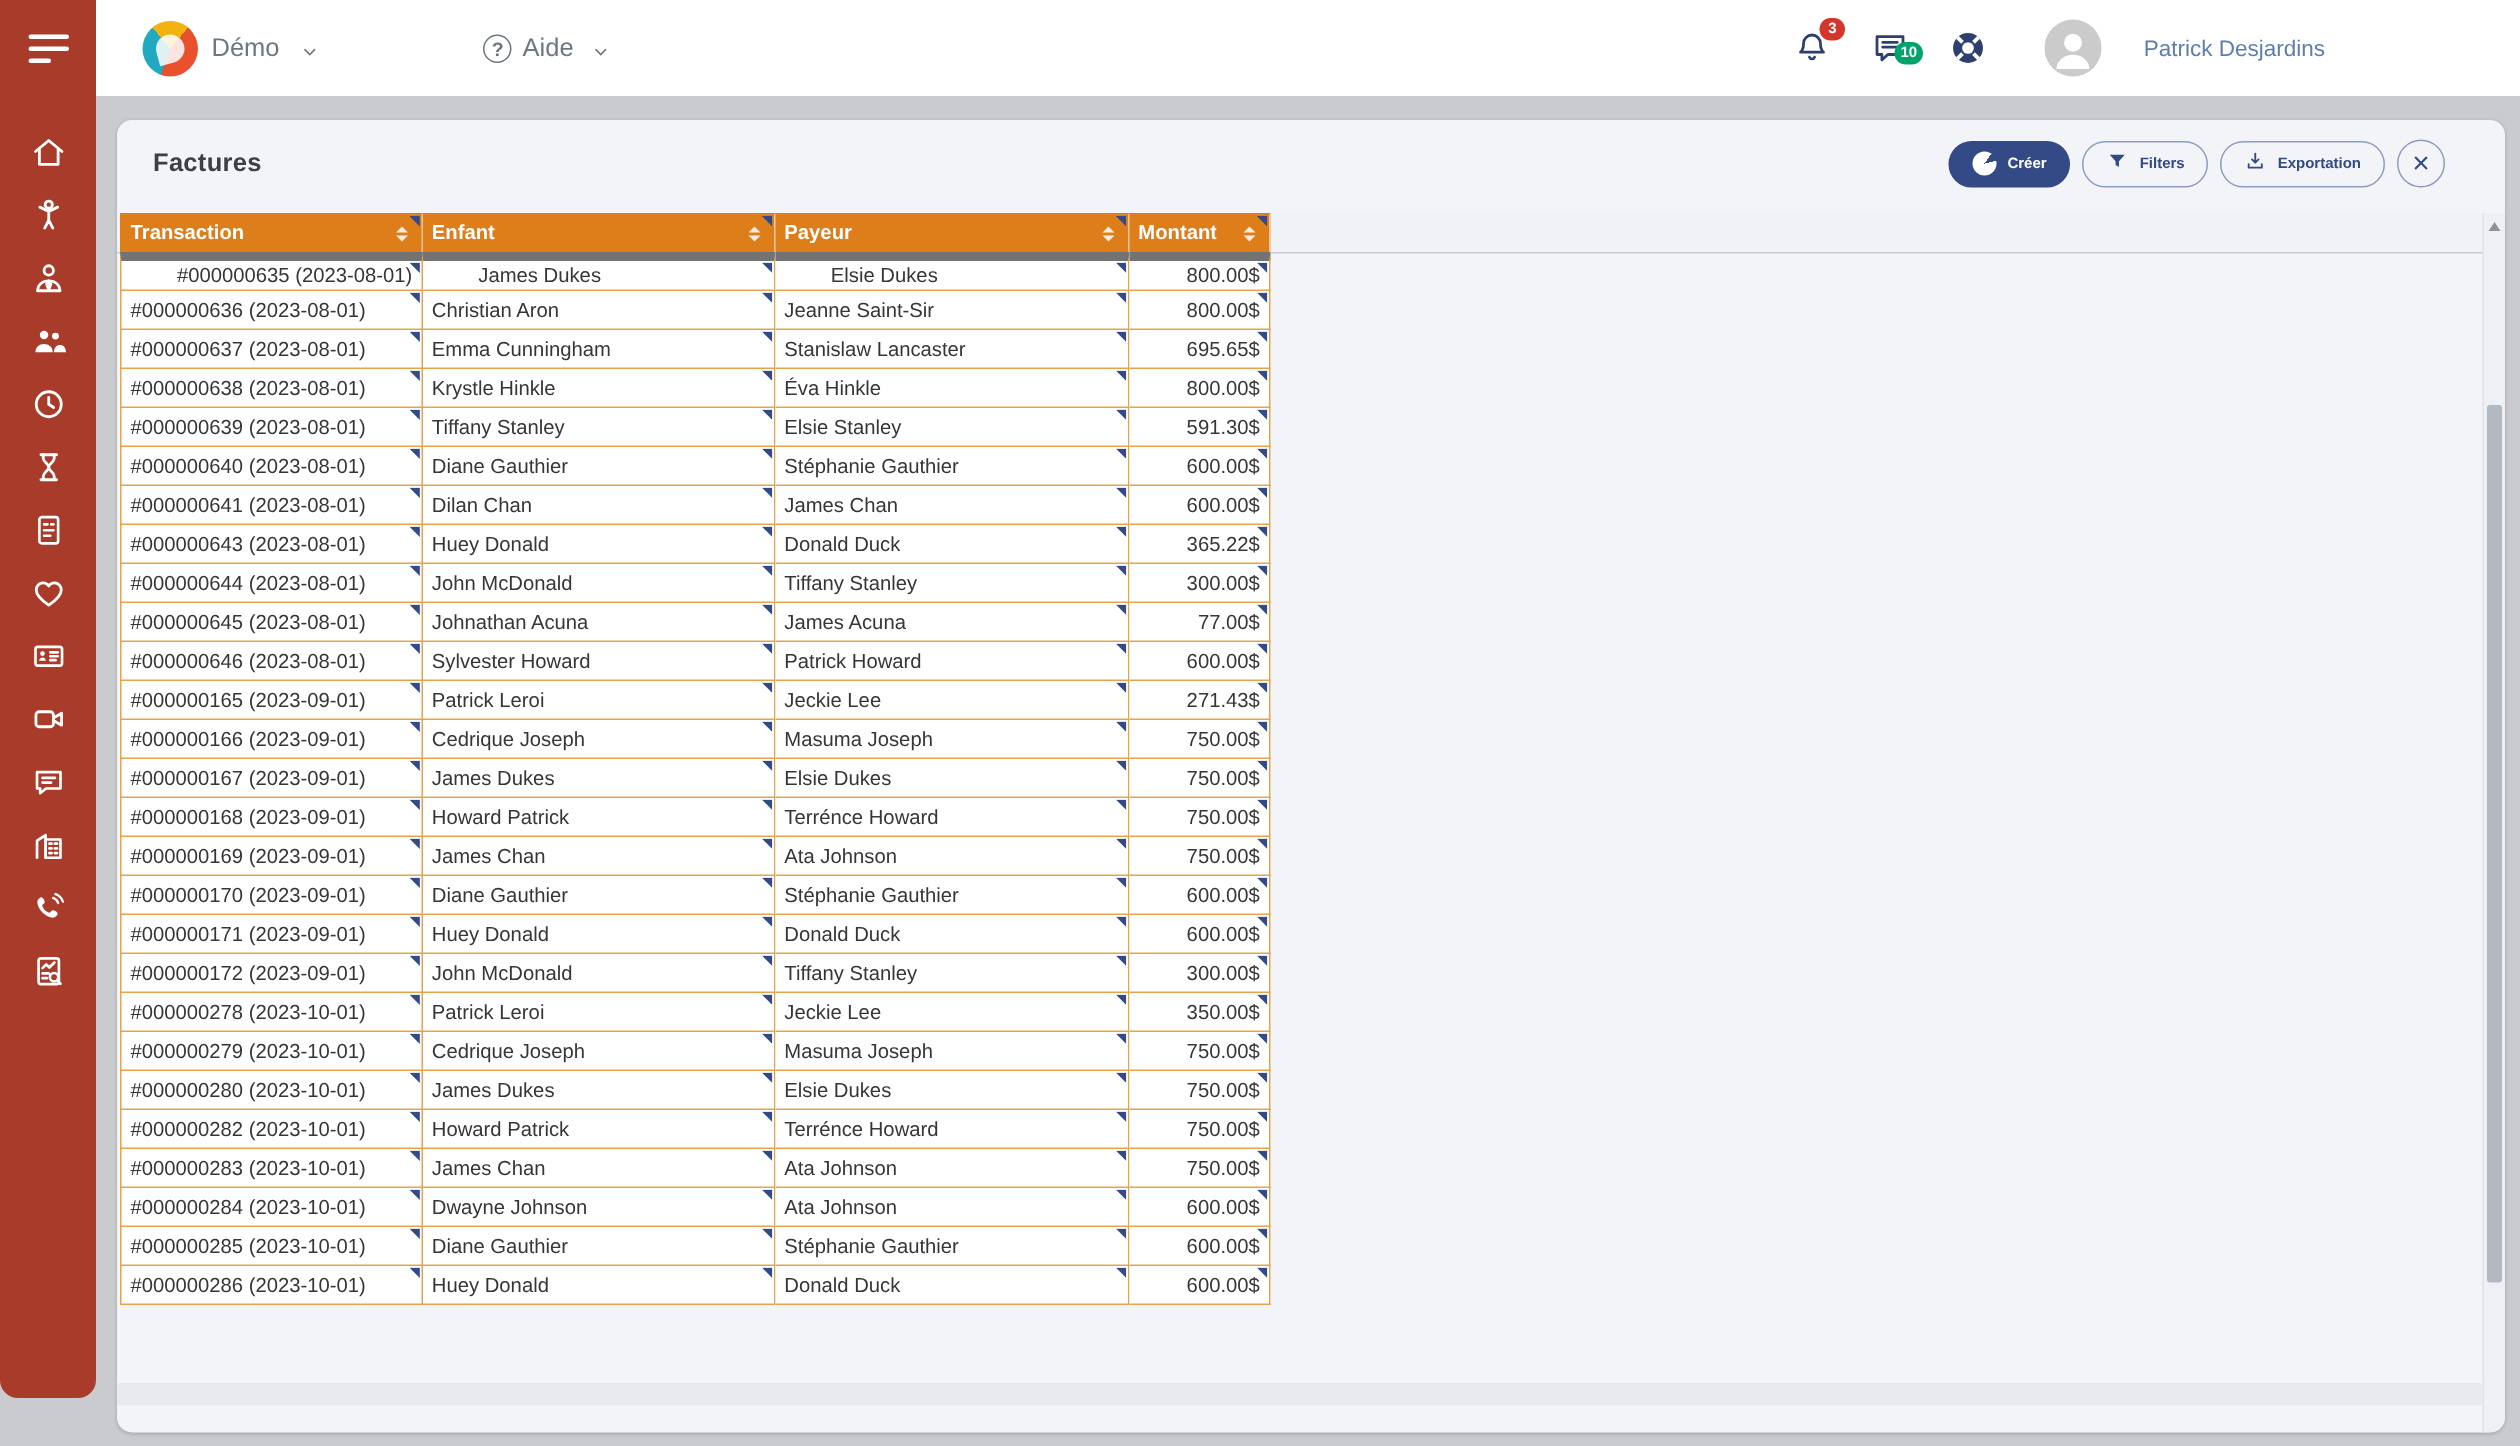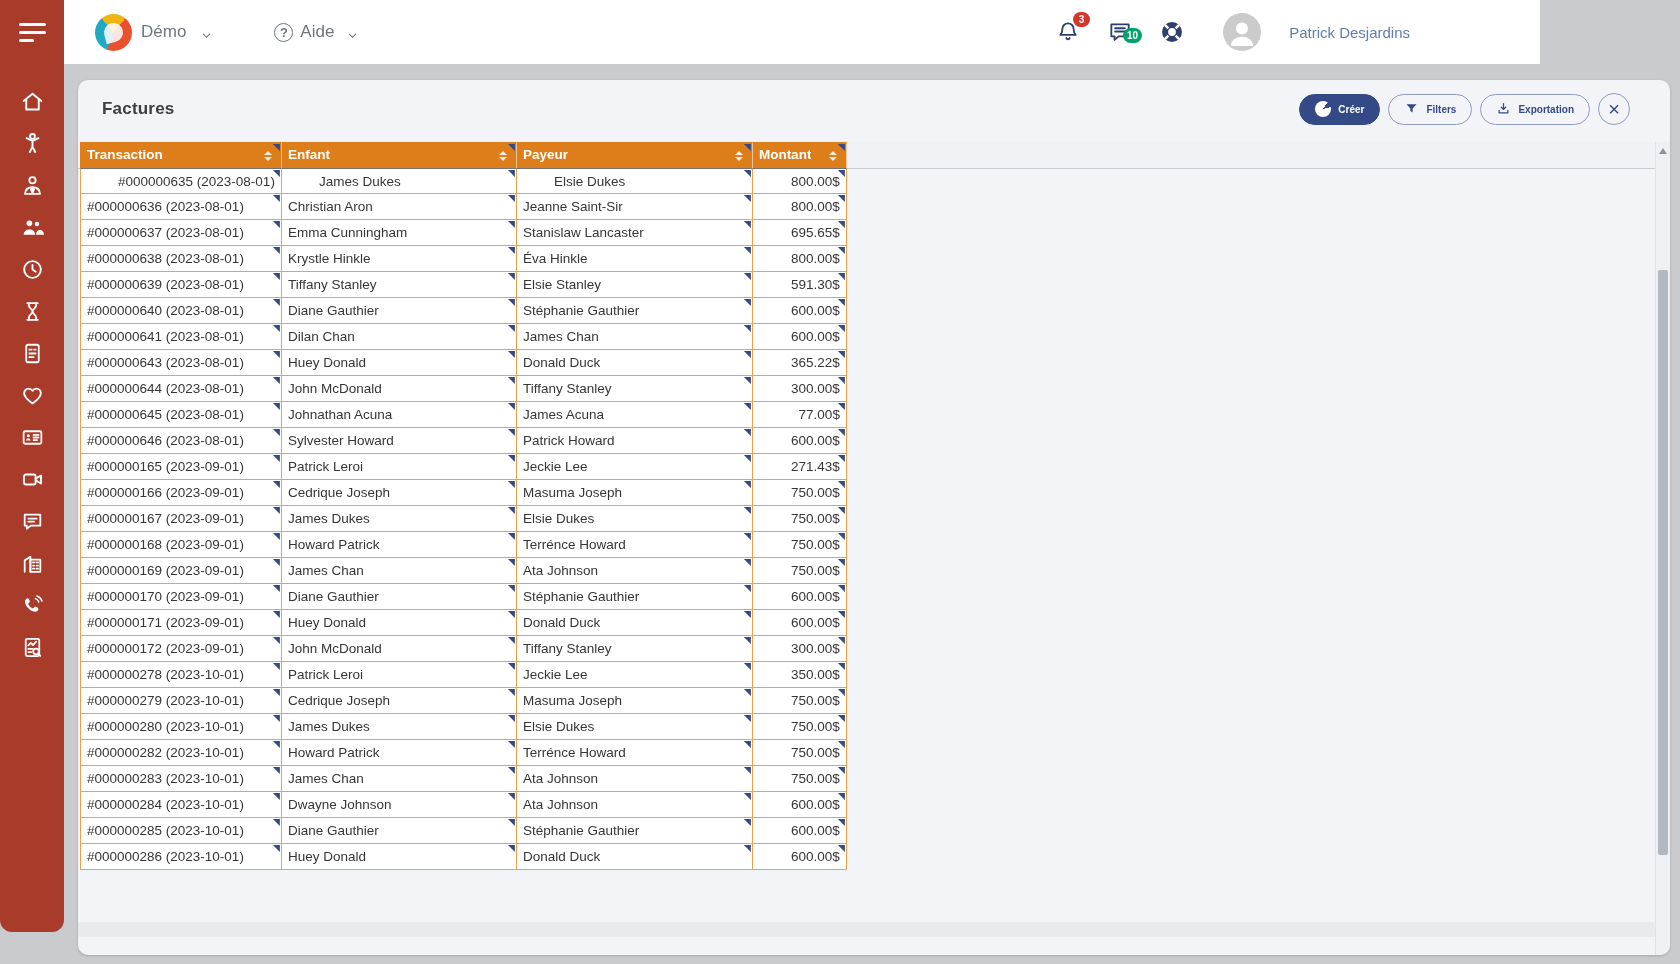--- a/index.html
+++ b/index.html
@@ -20,23 +20,24 @@
     justify-content:center; align-items:flex-start; padding-left:19px; gap:5px; cursor:pointer; }
   .hamburger i { display:block; height:3px; border-radius:2px; background:#fff; }
   .hamburger i:nth-child(1){ width:27px; }
   .hamburger i:nth-child(2){ width:27px; }
   .hamburger i:nth-child(3){ width:15px; }
   .side-nav { margin-top:27px; display:flex; flex-direction:column; gap:17px; }
   .side-item { width:26px; height:25px; display:flex; align-items:center; justify-content:center; cursor:pointer; }
   .side-item svg { width:25px; height:25px; }
   
   .topbar {
-    position:absolute; left:64px; top:0; width:1476px; height:64px;
+    position:absolute; left:64px; top:0; width:1616px; height:64px;
     background:#fff; z-index:20; display:flex; align-items:center;
     padding:0 130px 0 31px;
+    gap:48px;
   }
   .brand { display:flex; align-items:center; gap:9px; cursor:pointer; }
   .logo { width:37px; height:37px; border-radius:50%; position:relative; overflow:hidden;
     background:conic-gradient(from 200deg, #22a9c2 0 120deg, #f2b211 120deg 200deg, #e8502e 200deg 360deg); }
   .logo::after { content:""; position:absolute; left:9px; top:9px; width:19px; height:19px;
     border-radius:50% 50% 50% 0; background:rgba(255,255,255,.85); transform:rotate(-15deg); }
   .top-label { font-size:17px; color:#6e7680; }
   .chev { width:11px; height:11px; margin-left:6px; display:inline-block; }
   .chev svg { width:11px; height:11px; }
   .help-group { display:flex; align-items:center; margin-left:62px; cursor:pointer; gap:7px; }
@@ -85,21 +86,21 @@
     background:var(--header_orange,#dd7e1a); color:#fff; text-align:left; font-weight:700;
     border-right:1px solid rgba(255,255,255,.55); border-top:1px solid var(--header_orange,#dd7e1a);
     cursor:pointer;
   }
   th:first-child { border-left:1px solid var(--header_orange,#dd7e1a);margin-top:41px; }
   td {
     background:#fff; color:#363636;
     border-right:1px solid var(--border_orange,#e7a34c);
     border-bottom:1px solid var(--border_orange,#e7a34c);
   }
-  tbody tr:first-child td { border-top:1px solid #737373;padding-left:37px; }
+  tbody tr:first-child td { border-top:6px solid #737373;padding-left:37px; }
   td:first-child { border-left:1px solid var(--border_orange,#e7a34c); }
   td.num { text-align:right;margin-top:12px; }
   .corner { position:absolute; top:1px; right:1px; width:7px; height:7px;
     background:var(--navy,#334a87);
     clip-path:polygon(0 0, 100% 0, 100% 100%); }
   .sort { position:absolute; right:9px; top:50%; transform:translateY(-50%);
     display:flex; flex-direction:column; gap:2px; align-items:center; }
   .sort i { display:block; width:0; height:0; border-left:4px solid transparent; border-right:4px solid transparent; }
   .sort .up { border-bottom:4px solid rgba(255,255,255,.85); }
   .sort .dn { border-top:4px solid rgba(255,255,255,.85); }

